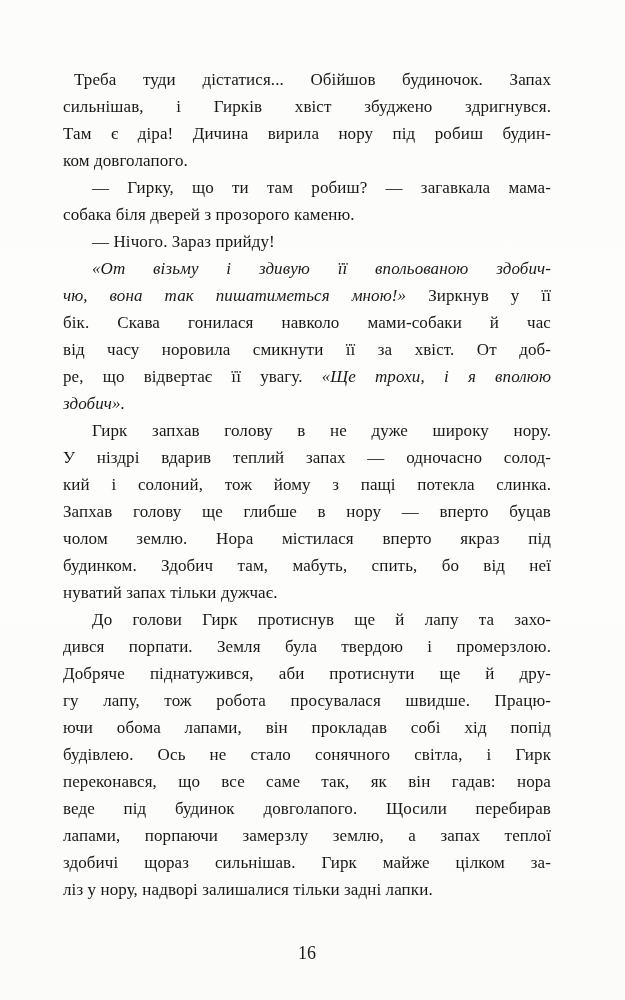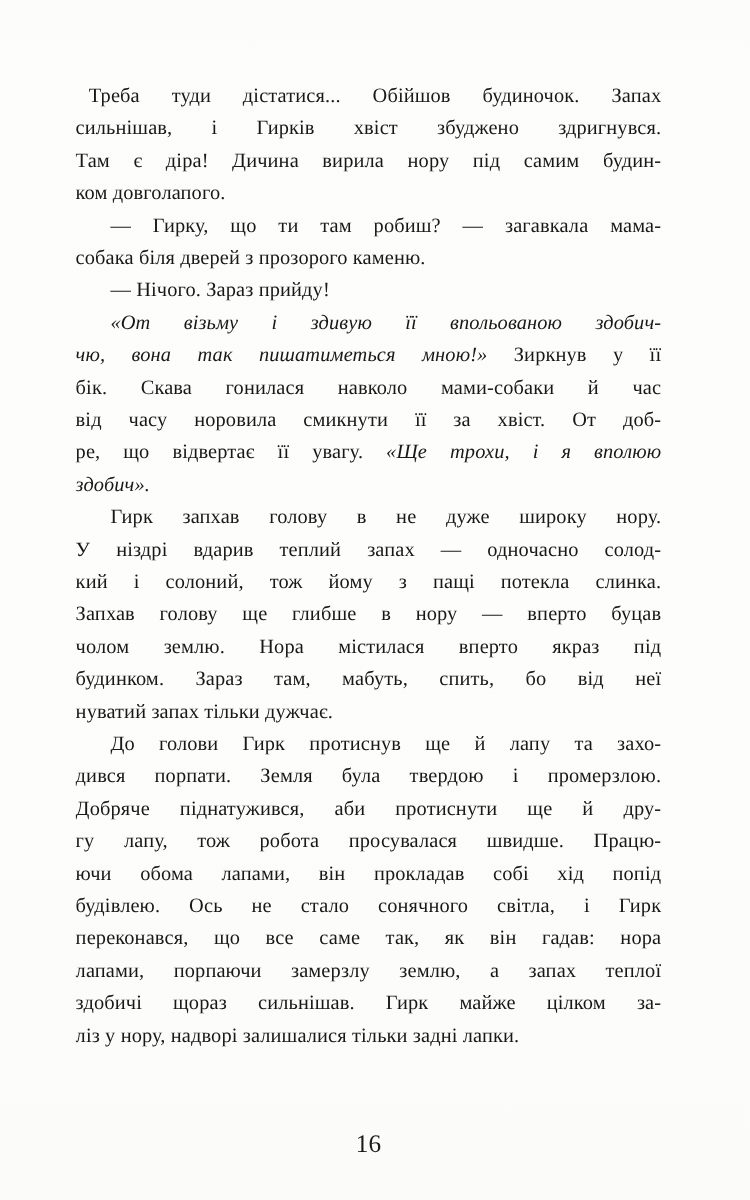--- a/index.html
+++ b/index.html
@@ -51,34 +51,34 @@
   }
   .seg.italic {
     font-style: italic;
   }
   .page-number {
     position: absolute;
     top: 940px;
     left: 63px;
     width: 488px;
     text-align: center;
-    font-size: 21px;
+    font-size: 18px;
     line-height: 27px;
     color: #1c1c1c;
   }
 </style>
 </head>
 <body>
 
 <div class="page">
   <div class="text-block">
       <div class="paragraph continued">
         <div class="line first"><span class="seg">Треба туди дістатися... Обійшов будиночок. Запах</span></div>
         <div class="line"><span class="seg">сильнішав, і Гирків хвіст збуджено здригнувся.</span></div>
-        <div class="line"><span class="seg">Там є діра! Дичина вирила нору під самим будин-</span></div>
+        <div class="line"><span class="seg">Там є діра! Дичина вирила нору під робиш будин-</span></div>
         <div class="line last"><span class="seg">ком довголапого.</span></div>
       </div>
       <div class="paragraph indented">
         <div class="line first"><span class="seg">— Гирку, що ти там робиш? — загавкала мама-</span></div>
         <div class="line last"><span class="seg">собака біля дверей з прозорого каменю.</span></div>
       </div>
       <div class="paragraph indented">
         <div class="line first last"><span class="seg">— Нічого. Зараз прийду!</span></div>
       </div>
       <div class="paragraph indented">
@@ -88,30 +88,31 @@
         <div class="line"><span class="seg">від часу норовила смикнути її за хвіст. От доб-</span></div>
         <div class="line"><span class="seg">ре, що відвертає її увагу. </span><span class="seg italic">«Ще трохи, і я вполюю</span></div>
         <div class="line last"><span class="seg italic">здобич».</span></div>
       </div>
       <div class="paragraph indented">
         <div class="line first"><span class="seg">Гирк запхав голову в не дуже широку нору.</span></div>
         <div class="line"><span class="seg">У ніздрі вдарив теплий запах — одночасно солод-</span></div>
         <div class="line"><span class="seg">кий і солоний, тож йому з пащі потекла слинка.</span></div>
         <div class="line"><span class="seg">Запхав голову ще глибше в нору — вперто буцав</span></div>
         <div class="line"><span class="seg">чолом землю. Нора містилася вперто якраз під</span></div>
-        <div class="line"><span class="seg">будинком. Зараз там, мабуть, спить, бо від неї</span></div>
+        <div class="line"><span class="seg">будинком. Здобич там, мабуть, спить, бо від неї</span></div>
         <div class="line last"><span class="seg">нуватий запах тільки дужчає.</span></div>
       </div>
       <div class="paragraph indented">
         <div class="line first"><span class="seg">До голови Гирк протиснув ще й лапу та захо-</span></div>
         <div class="line"><span class="seg">дився порпати. Земля була твердою і промерзлою.</span></div>
         <div class="line"><span class="seg">Добряче піднатужився, аби протиснути ще й дру-</span></div>
         <div class="line"><span class="seg">гу лапу, тож робота просувалася швидше. Працю-</span></div>
         <div class="line"><span class="seg">ючи обома лапами, він прокладав собі хід попід</span></div>
         <div class="line"><span class="seg">будівлею. Ось не стало сонячного світла, і Гирк</span></div>
         <div class="line"><span class="seg">переконався, що все саме так, як він гадав: нора</span></div>
+        <div class="line"><span class="seg">веде під будинок довголапого. Щосили перебирав</span></div>
         <div class="line"><span class="seg">лапами, порпаючи замерзлу землю, а запах теплої</span></div>
         <div class="line"><span class="seg">здобичі щораз сильнішав. Гирк майже цілком за-</span></div>
         <div class="line last"><span class="seg">ліз у нору, надворі залишалися тільки задні лапки.</span></div>
       </div>
     </div>
   <div class="page-number">16</div>
 </div>
 
 </body></html>

